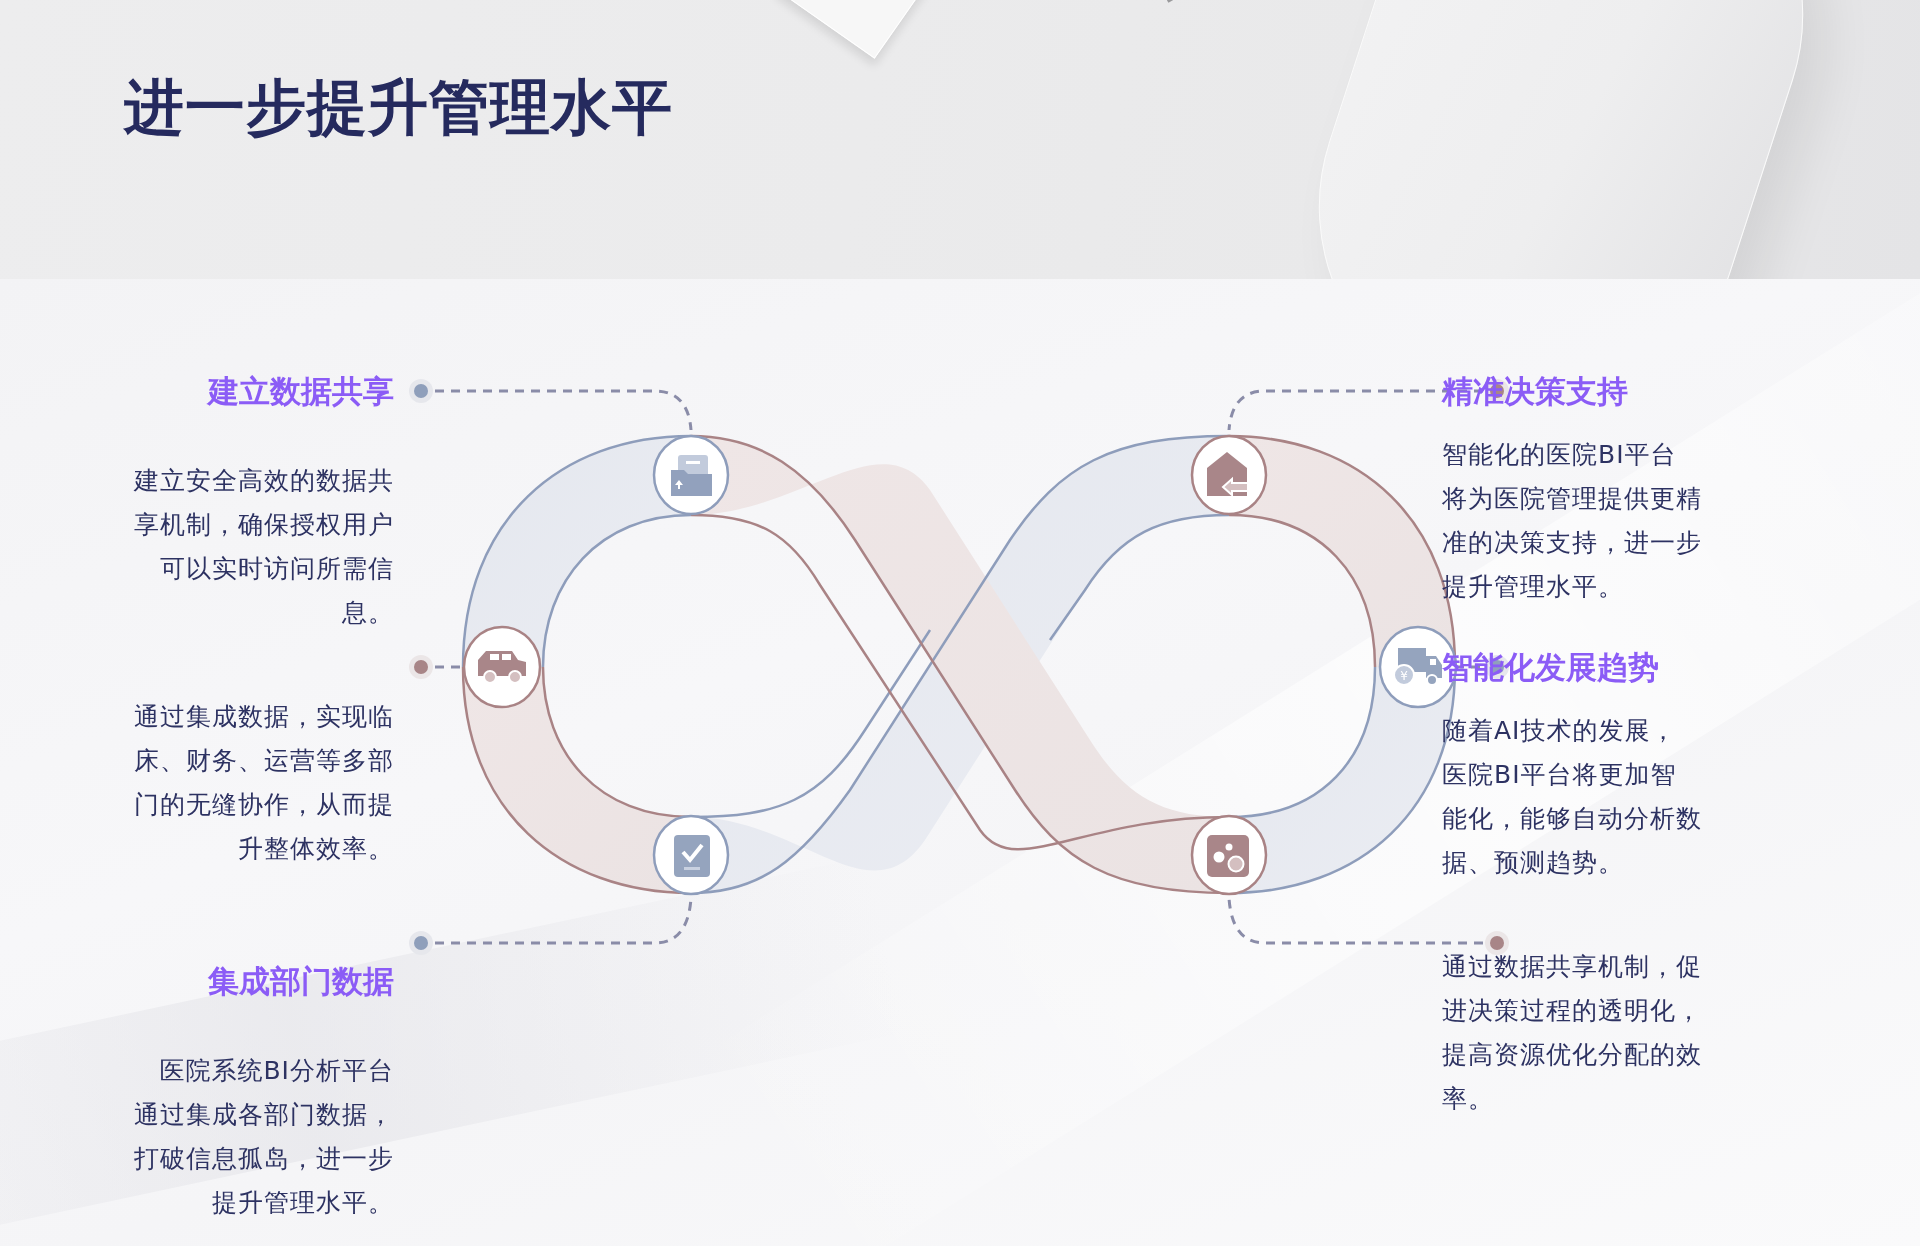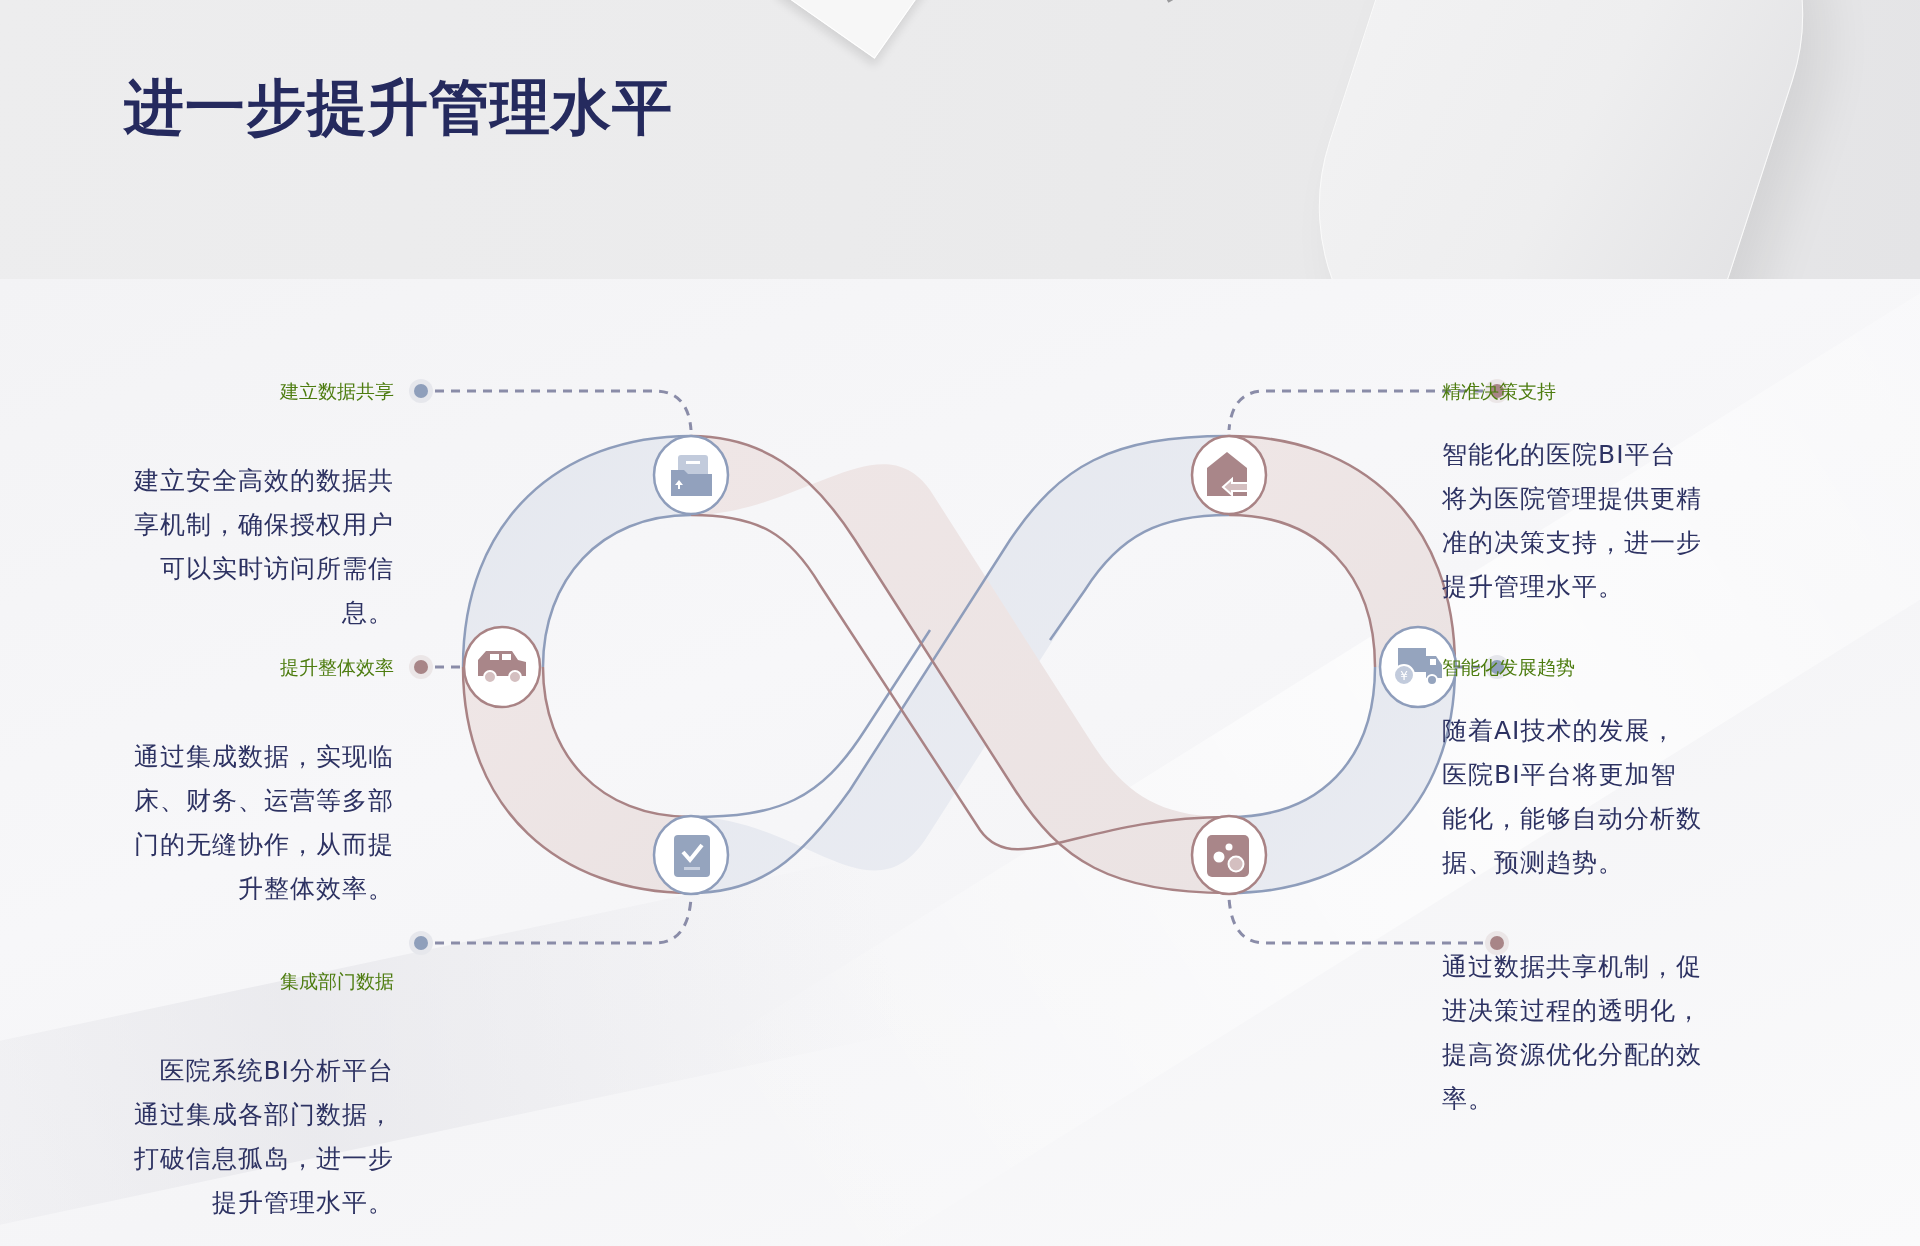--- a/index.html
+++ b/index.html
@@ -23,21 +23,21 @@
        transform:rotate(-12deg);}
 
   .title{position:absolute;left:124px;top:68px;font-size:60px;font-weight:bold;color:#252a5e;
        letter-spacing:1px;white-space:nowrap;font-family:"DejaVu Sans",sans-serif;}
 
   svg.diagram{position:absolute;left:0;top:0;}
 
   .item{position:absolute;width:260px;}
   .item.left{left:134px;text-align:right;}
   .item.right{left:1442px;text-align:left;}
-  .item h3{margin:0;font-size:19px;font-weight:normal;color:#4d7c0f;line-height:40px;white-space:nowrap;}
+  .item h3{margin:0;font-size:31px;font-weight:bold;color:#8b5cf6;line-height:40px;white-space:nowrap;}
   .item p{margin:22px 0 0 0;font-size:25px;color:#2d3262;line-height:44px;letter-spacing:1px;}
   .item.left p{text-align:right;margin-top:48px;}
 </style>
 </head>
 <body>
 
 <div class="top-band">
   <div class="deco-paper"></div>
   <div class="deco-pen"></div>
   <div class="deco-mouse"></div>
@@ -192,21 +192,20 @@
     <circle cx="1497" cy="943" r="12" fill="#ebe6e7"></circle>
       <circle cx="1497" cy="943" r="7" fill="#a88587"></circle>
   </g>
 </svg>
 
 <div class="item left" style="top:371px;">
   <h3>建立数据共享</h3>
   <p>建立安全高效的数据共享机制，确保授权用户可以实时访问所需信息。</p>
 </div>
 <div class="item left" style="top:647px;">
-  <h3>提升整体效率</h3>
   <p>通过集成数据，实现临床、财务、运营等多部门的无缝协作，从而提升整体效率。</p>
 </div>
 <div class="item left" style="top:961px;">
   <h3>集成部门数据</h3>
   <p>医院系统BI分析平台通过集成各部门数据，打破信息孤岛，进一步提升管理水平。</p>
 </div>
 
 <div class="item right" style="top:371px;">
   <h3>精准决策支持</h3>
   <p>智能化的医院BI平台将为医院管理提供更精准的决策支持，进一步提升管理水平。</p>

